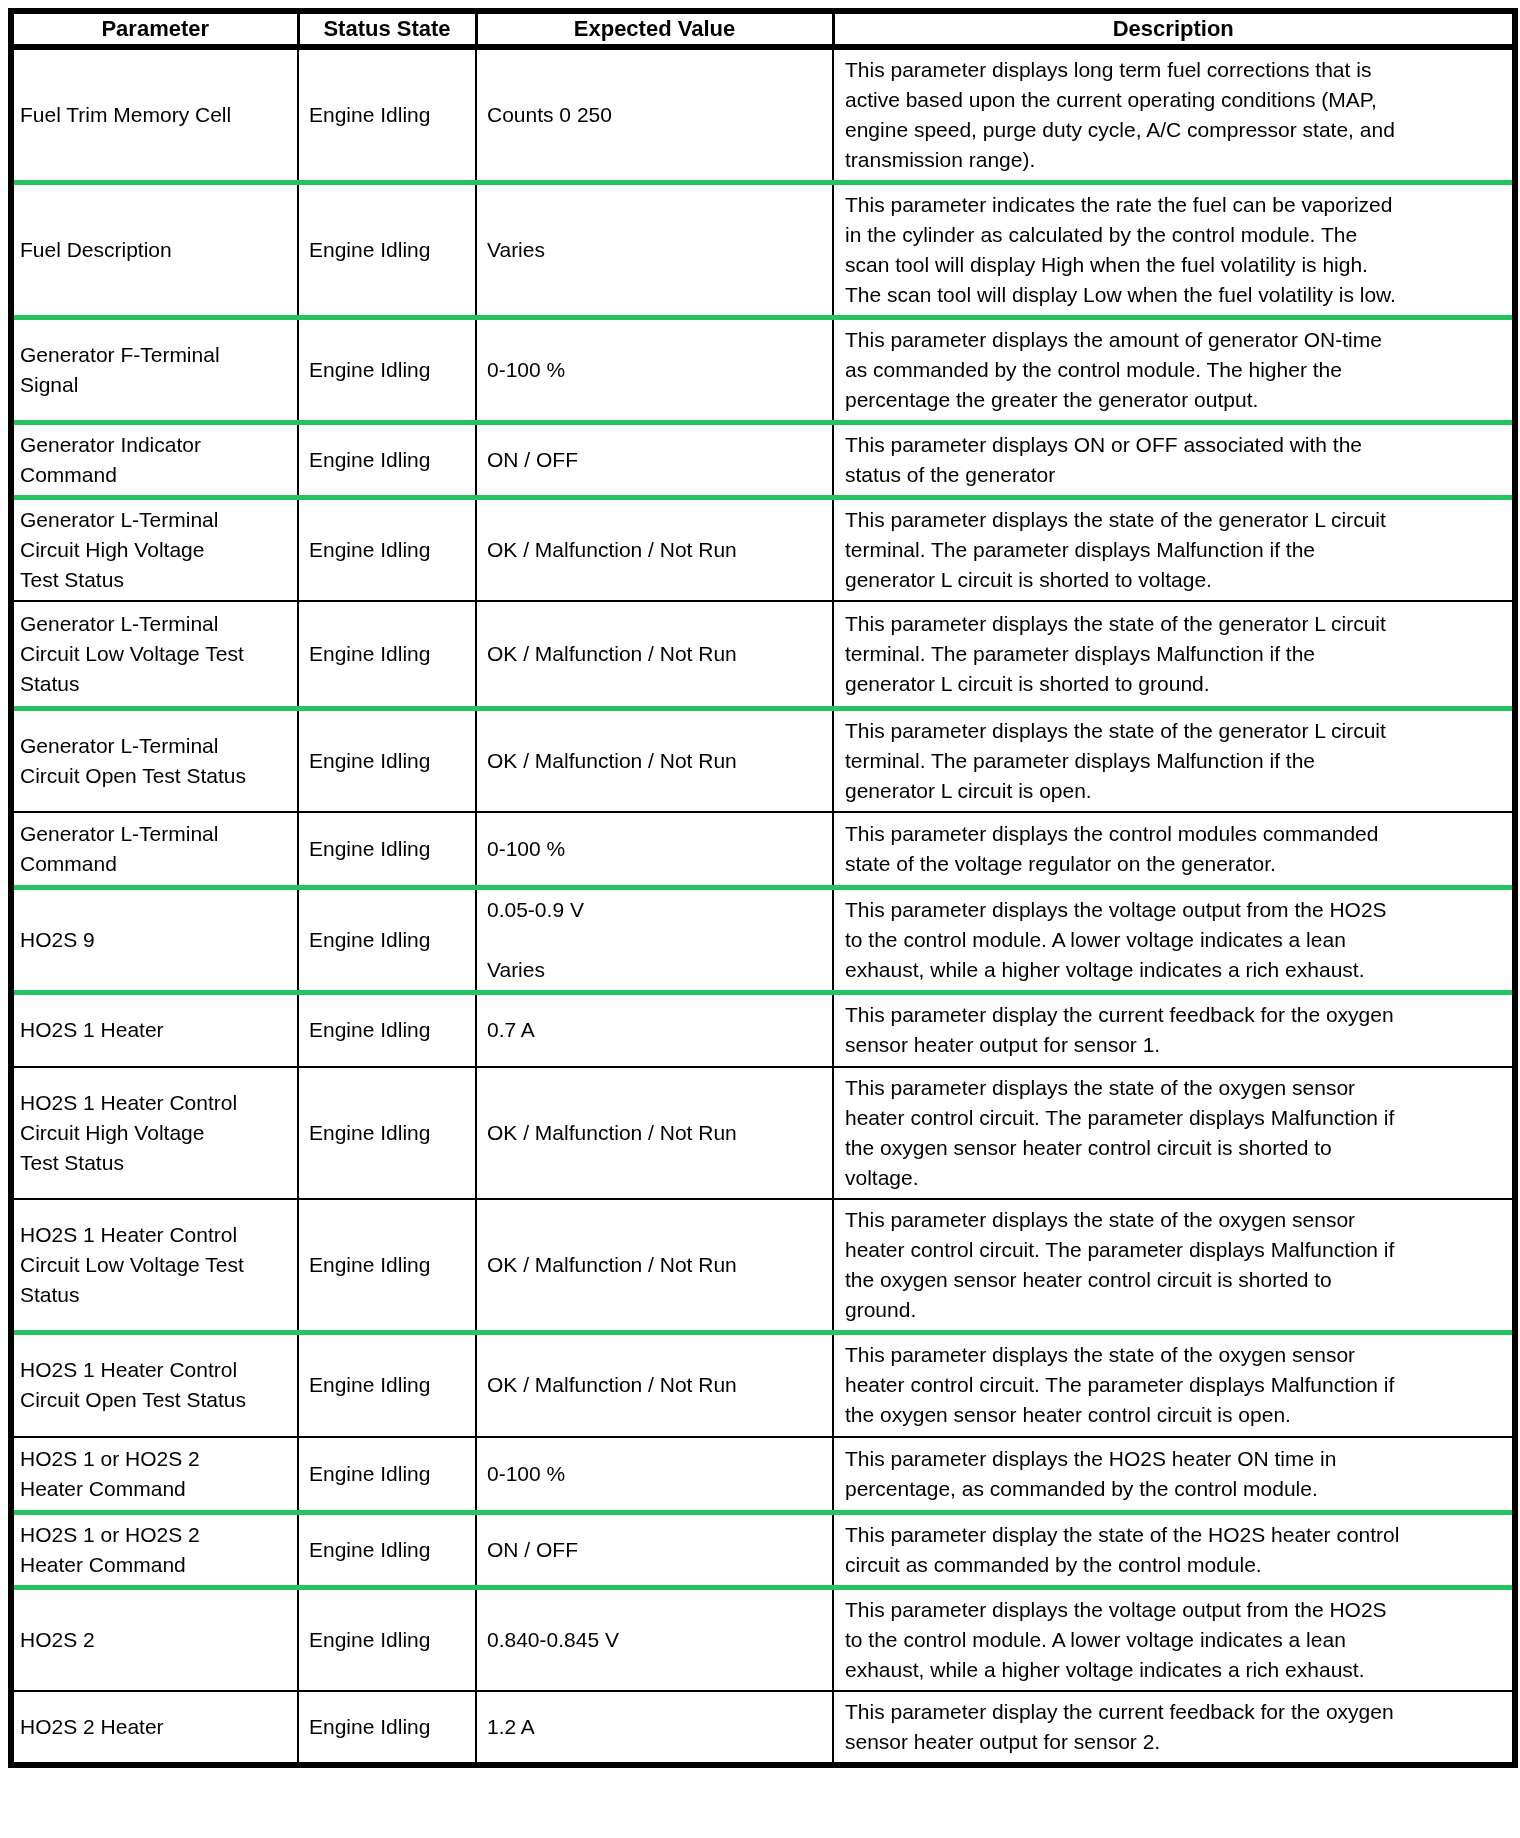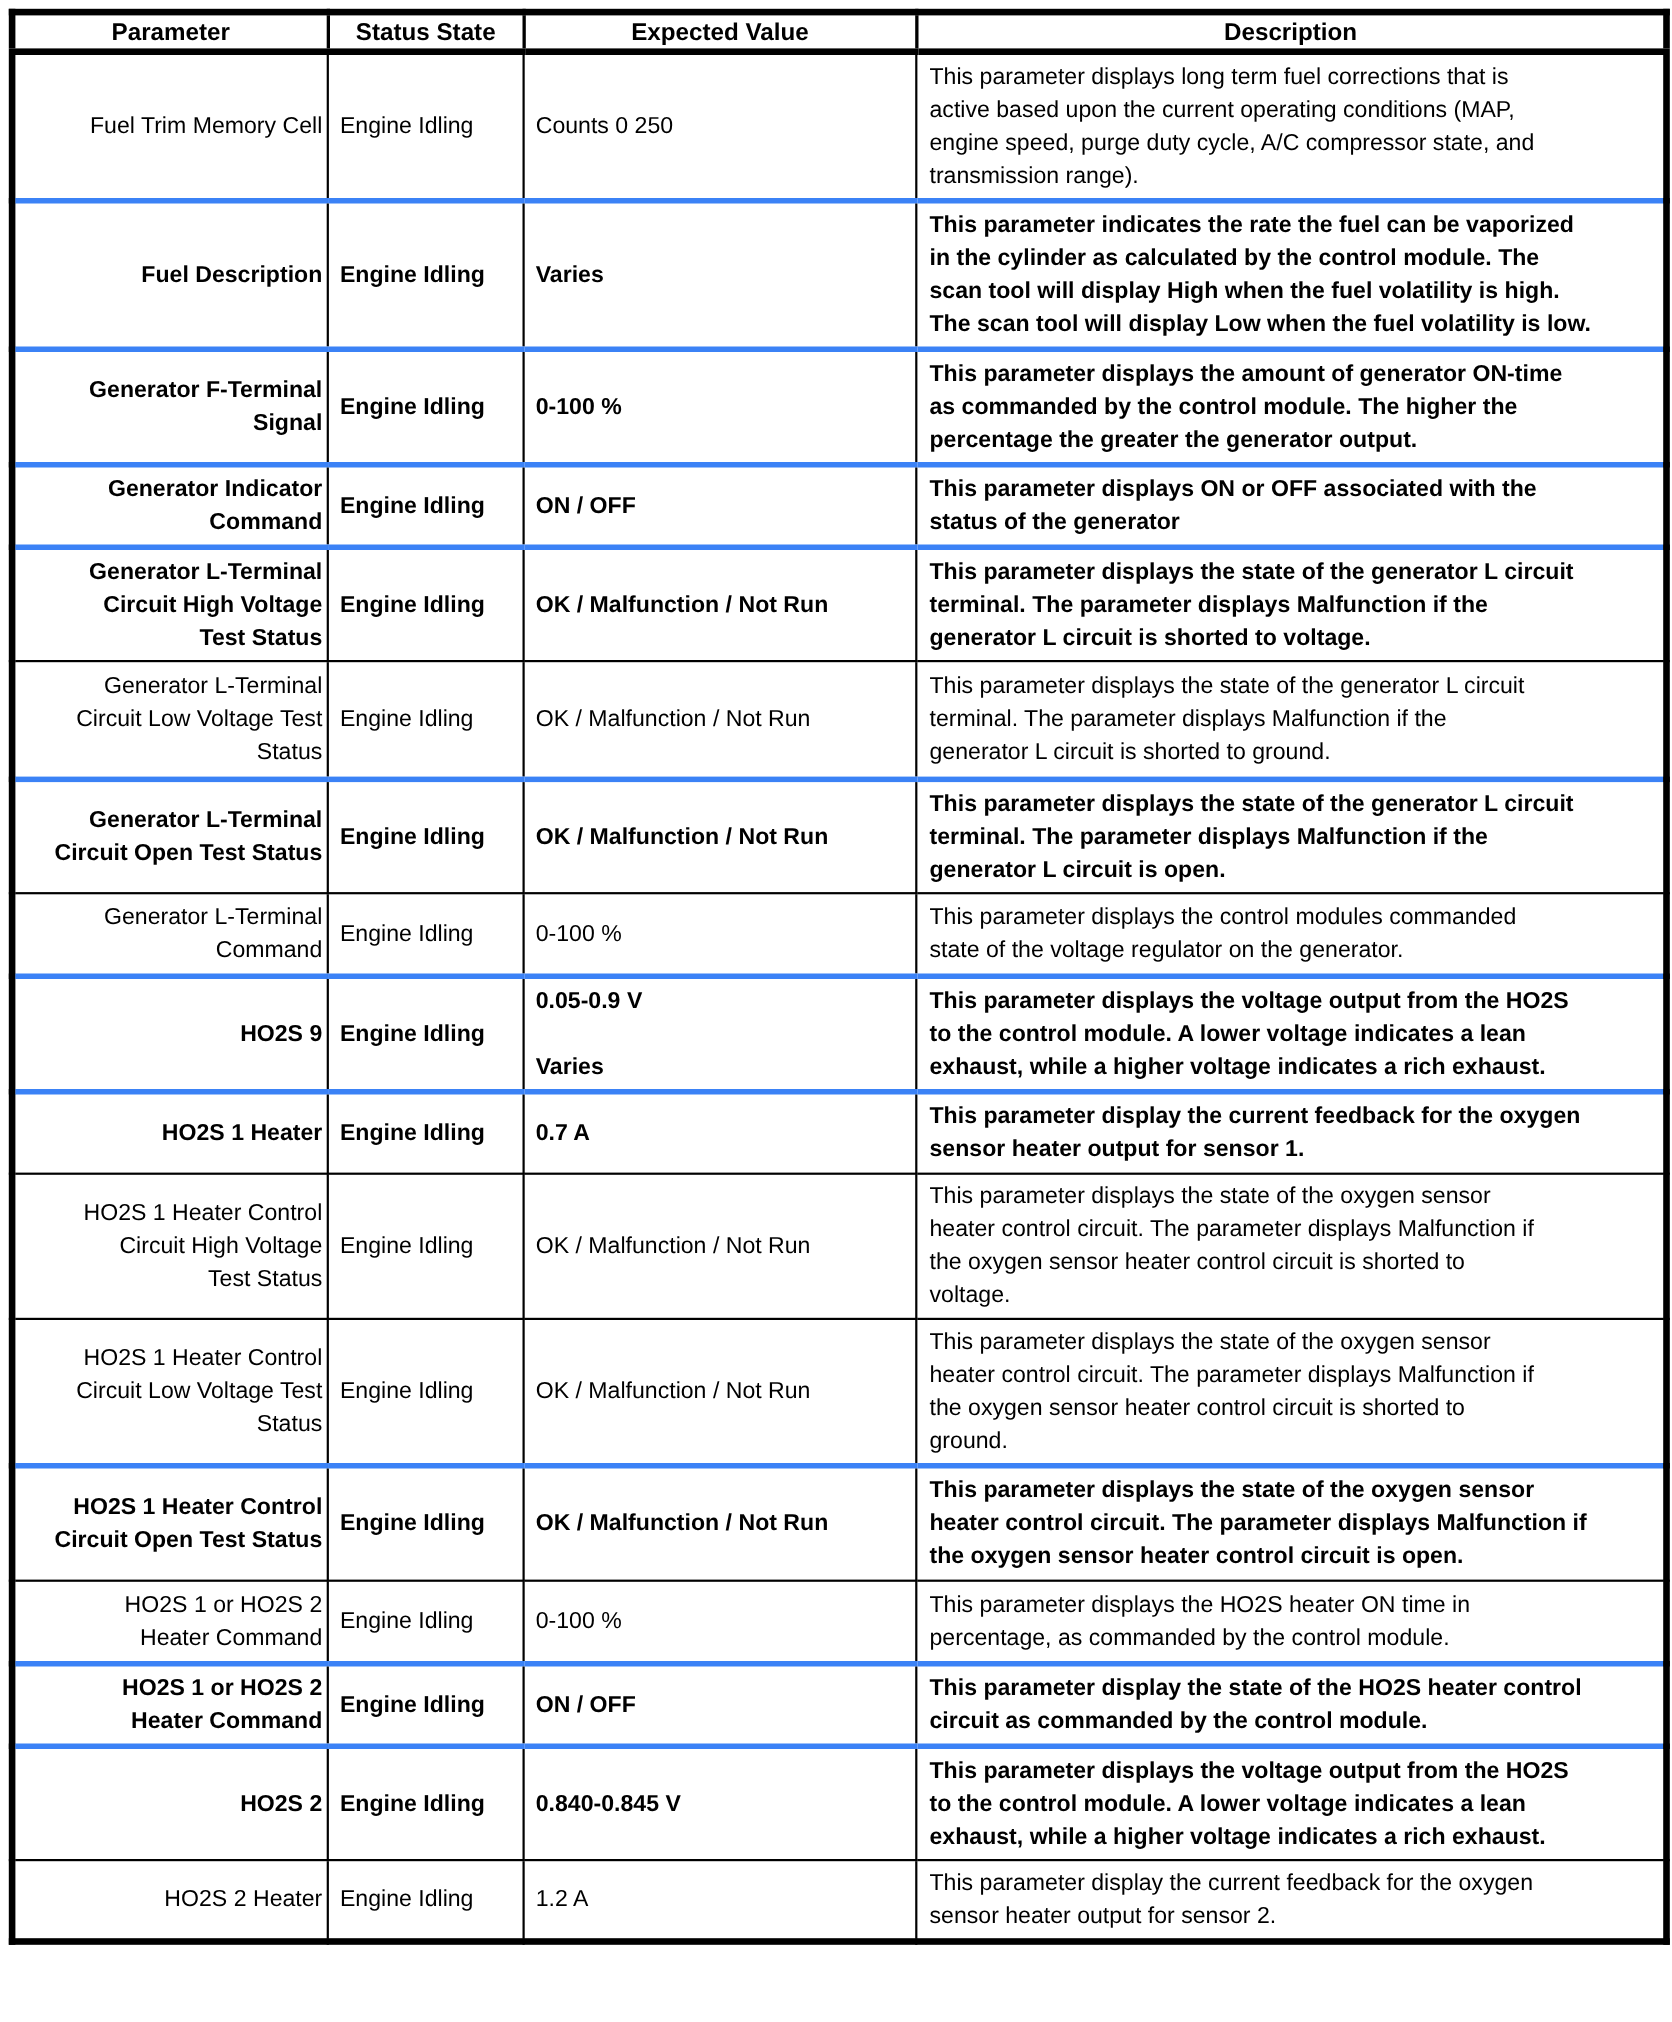--- a/index.html
+++ b/index.html
@@ -31,23 +31,23 @@
   td {
     border: 2px solid #000;
     font-size: 21px;
     line-height: 30px;
     vertical-align: middle;
     padding: 5px 4px 5px 10px;
     white-space: pre-line;
     background: #fff;
     overflow: hidden;
   }
-  td.c1 { padding-left: 6px; text-align: right; }
+  td.c1 { padding-left: 6px; }
   td.c4 { padding-left: 11px; }
-  tr.bt td { border-top: 5px solid #3b82f6; font-weight: bold; }
+  tr.bt td { border-top: 5px solid #22c55e; }
 </style>
 </head>
 <body>
 
 <div class="page">
   <table class="data">
     <colgroup>
       <col style="width:287px">
       <col style="width:178px">
       <col style="width:357px">

